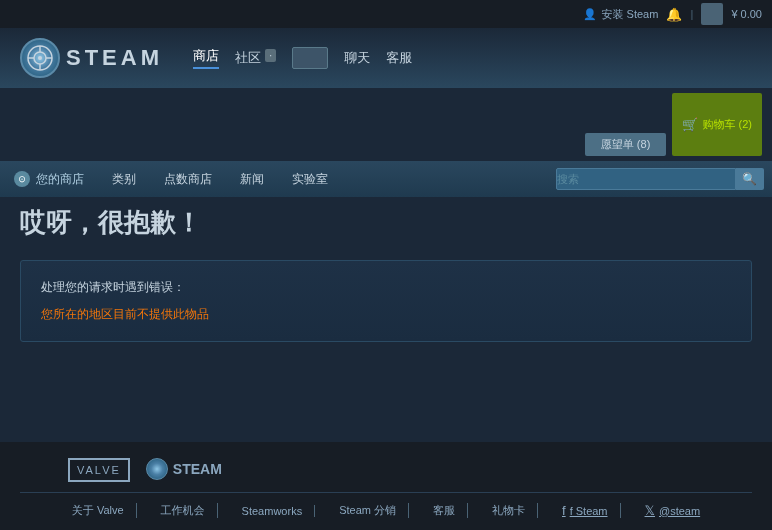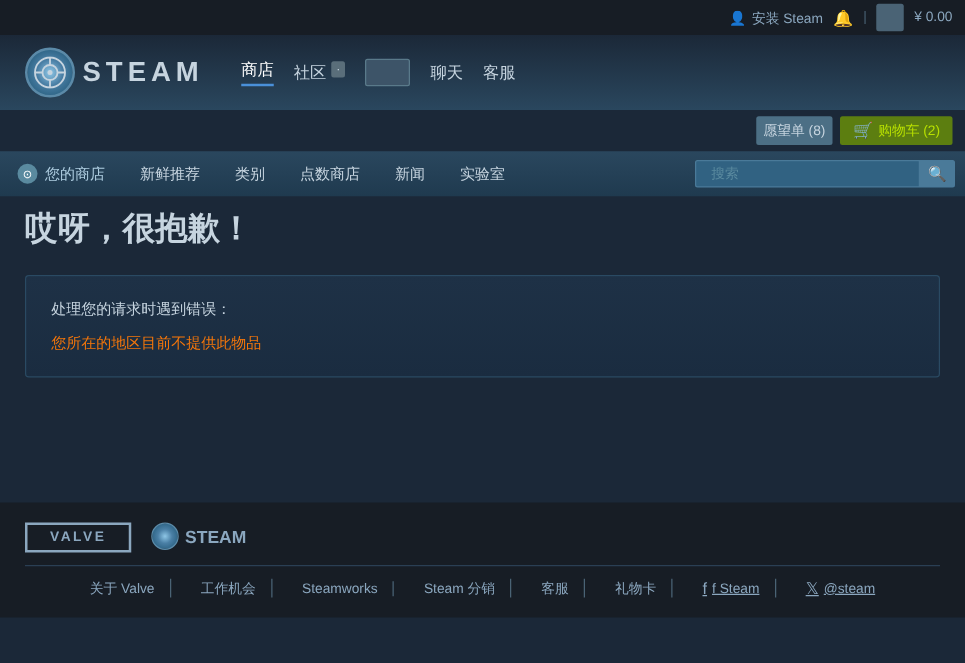--- a/index.html
+++ b/index.html
@@ -141,21 +141,21 @@
       display: flex;
       align-items: center;
       padding: 0 8px;
     }
     .store-nav-search input {
       background: #316282;
       border: 1px solid #4a7a99;
       color: #c6d4df;
       height: 22px;
       width: 180px;
-      padding: 0 12px;
+      padding: 0 0;
       font-size: 11px;
       outline: none;
       border-radius: 2px 0 0 2px;
     }
     .store-nav-search input::placeholder { color: #5a8a9f; }
     .store-nav-search button {
       background: #4a7a99;
       border: none;
       height: 22px;
       width: 28px;
@@ -170,24 +170,25 @@
       background: #1b2838;
       display: flex;
       justify-content: flex-end;
       padding: 5px 10px;
       gap: 6px;
     }
     .wish-btn {
       background: #4c6f85;
       color: #c6d4df;
       border: none;
-      padding: 4px 6px;
+      padding: 4px 16px;
       font-size: 11px;
       cursor: pointer;
       border-radius: 2px;
+      margin-top: 40px;
     }
     .cart-btn {
       background: #5c7e10;
       color: #b8e000;
       border: none;
       padding: 4px 10px;
       font-size: 11px;
       cursor: pointer;
       border-radius: 2px;
       display: flex;
@@ -246,25 +247,26 @@
     .footer-top {
       display: flex;
       align-items: flex-start;
       gap: 16px;
       margin-bottom: 10px;
     }
     .valve-logo {
       border: 2px solid #8ba7bf;
       color: #8ba7bf;
       font-size: 11px;
-      font-weight: bold;
-      padding: 4px 18px;
+      font-weight: normal;
+      padding: 4px 7px;
       letter-spacing: 2px;
       flex-shrink: 0;
       font-family: Arial, sans-serif;
+      margin-left: 48px;
     }
     .footer-text {
       font-size: 10px;
       color: #7a9ab2;
       line-height: 1.6;
       flex: 1;
     }
     .footer-text a { color: #4b8bb5; text-decoration: none; }
     .footer-steam-logo {
       display: flex;
@@ -359,23 +361,20 @@
     <span class="cart-icon">🛒</span>
     <span>购物车 (2)</span>
   </button>
 </div>
 
 <div class="store-nav">
   <div class="store-nav-left">
     <div class="store-nav-item yours">
       <div class="nav-icon">⊙</div>
       <span>您的商店</span>
-    </div>
-    <div class="store-nav-item">
-      <span>新鲜推荐</span>
     </div>
     <div class="store-nav-item">
       <span>类别</span>
     </div>
     <div class="store-nav-item">
       <span>点数商店</span>
     </div>
     <div class="store-nav-item">
       <span>新闻</span>
     </div>

